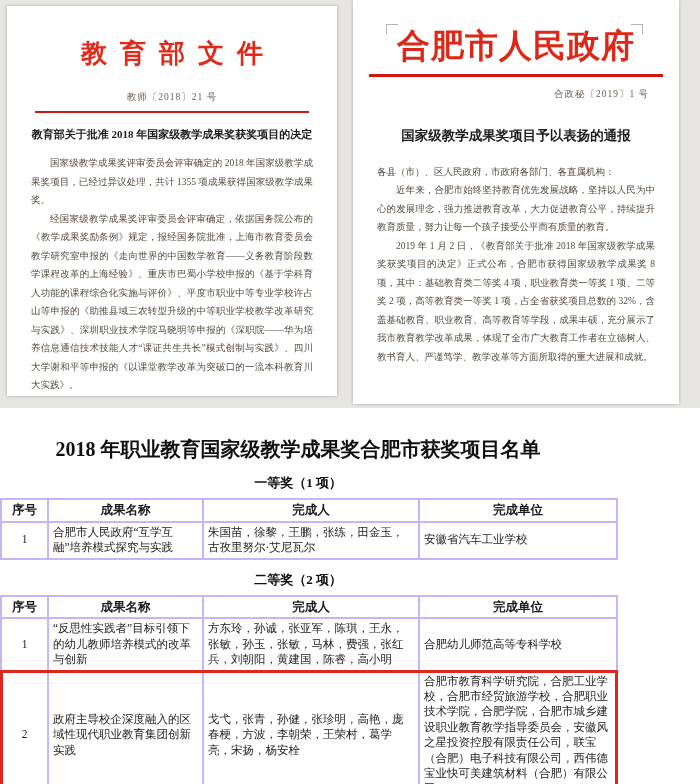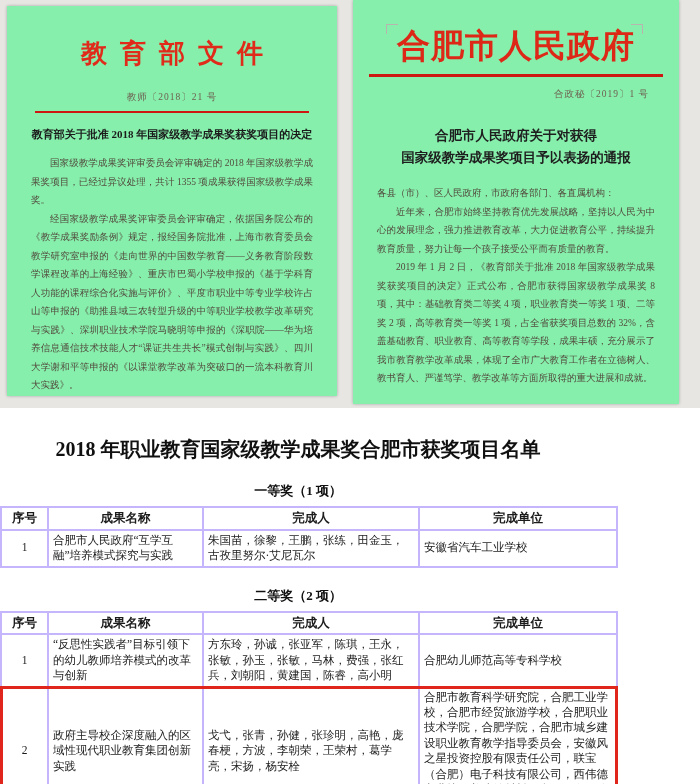--- a/index.html
+++ b/index.html
@@ -2,21 +2,21 @@
 <html><head>
 <meta charset="utf-8">
 <style>
   html,body { margin:0; padding:0; background:#ffffff; }
   .canvas {
     position:relative; width:700px; height:784px; overflow:hidden;
     background:#ffffff; font-family:"Liberation Serif","DejaVu Serif",serif;
   }
   
   .top-strip { position:absolute; left:0; top:0; width:700px; height:408px; background:#e7e6e3; }
-  .page { position:absolute; background:#86efac; box-shadow:0 0 3px rgba(0,0,0,.28); overflow:hidden;font-family:Liberation Serif, serif; }
+  .page { position:absolute; background:#ffffff; box-shadow:0 0 3px rgba(0,0,0,.28); overflow:hidden;font-family:Liberation Serif, serif; }
   .page-left  { left:7px;  top:6px; width:330px; height:390px; }
   .page-right { left:353px; top:0;  width:326px; height:404px; }
 
   .l-header { margin-top:30px; text-align:center; color:#e02a1a; font-size:26px; font-weight:bold;
               letter-spacing:13px; text-indent:13px; }
   .l-docno  { margin-top:20px; text-align:center; font-size:9.5px; color:#6e6052; letter-spacing:1px; }
   .l-rule   { margin:7px 28px 0; height:2px; background:#ce1711; }
   .l-title  { margin:13px 24px 0; text-align:center; font-size:11px; font-weight:bold; color:#1b1b1b; line-height:1.55; }
   .doc-body { margin:11px 24px 0; font-size:9.5px; color:#52493d; line-height:1.95; text-align:justify; }
   .doc-body p { margin:0; text-indent:2em; }
@@ -26,21 +26,21 @@
   .r-rule   { margin:5px 16px 0; height:3px; background:#ce1711; }
   .r-docno  { margin:11px 30px 0; text-align:right; font-size:9.5px; color:#6e6052; letter-spacing:1px; }
   .r-title  { margin:24px 18px 0; text-align:center; font-size:13.5px; font-weight:bold; color:#1e1e1e; line-height:1.6; }
   .corner-mark { position:absolute; width:11px; height:9px; }
   .corner-mark.cm-left  { left:33px;  top:24px; border-left:1px solid #b8b4ae; border-top:1px solid #b8b4ae; }
   .corner-mark.cm-right { right:36px; top:24px; border-right:1px solid #b8b4ae; border-top:1px solid #b8b4ae; }
 
   
   .bottom { position:absolute; left:0; top:408px; width:596px; height:376px; background:#ffffff; }
   .list-title   { padding-top:28px; text-align:center; font-size:20px; font-weight:bold; color:#101010; }
-  .section-label{ margin-top:19px; text-align:center; font-size:13px; font-weight:bold; color:#101010; }
+  .section-label{ margin-top:11px; text-align:center; font-size:13px; font-weight:bold; color:#101010; }
   table.award { border-collapse:collapse; table-layout:fixed; width:616px; margin:6px auto 0; }
   table.award th, table.award td {
     border:2px solid #c4b5fd; font-size:11.5px; color:#1c1c1c;
     padding:2px 4px; line-height:1.34; vertical-align:middle; word-break:break-all;
   }
   table.award th { font-size:12.5px; font-weight:bold; text-align:center; padding:2px 1px; }
   td.cell-no { text-align:center; }
   tr.highlight { outline:3px solid #e0261c; outline-offset:-2px; }
   col.c-no{width:47px;} col.c-name{width:155px;} col.c-people{width:216px;} col.c-units{width:198px;}
 </style>
@@ -63,21 +63,20 @@
 
     </div>
 
     <div class="page page-right">
       <div class="corner-mark cm-left"></div>
       <div class="corner-mark cm-right"></div>
       <div class="r-header">合肥市人民政府</div>
       <div class="r-rule"></div>
       <div class="r-docno">合政秘〔2019〕1 号</div>
       <div class="r-title">
-        <div>合肥市人民政府关于对获得</div>
         <div>国家级教学成果奖项目予以表扬的通报</div>
       </div>
       <div class="doc-body">
         <p class="no-indent">各县（市）、区人民政府，市政府各部门、各直属机构：</p>
         <p>近年来，合肥市始终坚持教育优先发展战略，坚持以人民为中心的发展理念，强力推进教育改革，大力促进教育公平，持续提升教育质量，努力让每一个孩子接受公平而有质量的教育。</p>
         <p>2019 年 1 月 2 日，《教育部关于批准 2018 年国家级教学成果奖获奖项目的决定》正式公布，合肥市获得国家级教学成果奖 8 项，其中：基础教育类二等奖 4 项，职业教育类一等奖 1 项、二等奖 2 项，高等教育类一等奖 1 项，占全省获奖项目总数的 32%，含盖基础教育、职业教育、高等教育等学段，成果丰硕，充分展示了我市教育教学改革成果，体现了全市广大教育工作者在立德树人、教书育人、严谨笃学、教学改革等方面所取得的重大进展和成就。</p>
       </div>
     </div>
   </div>
 

